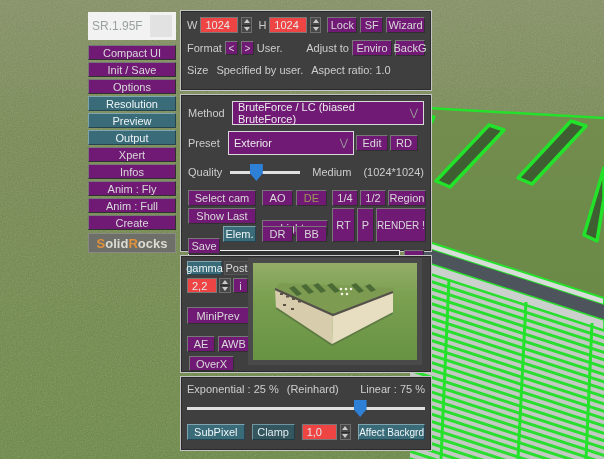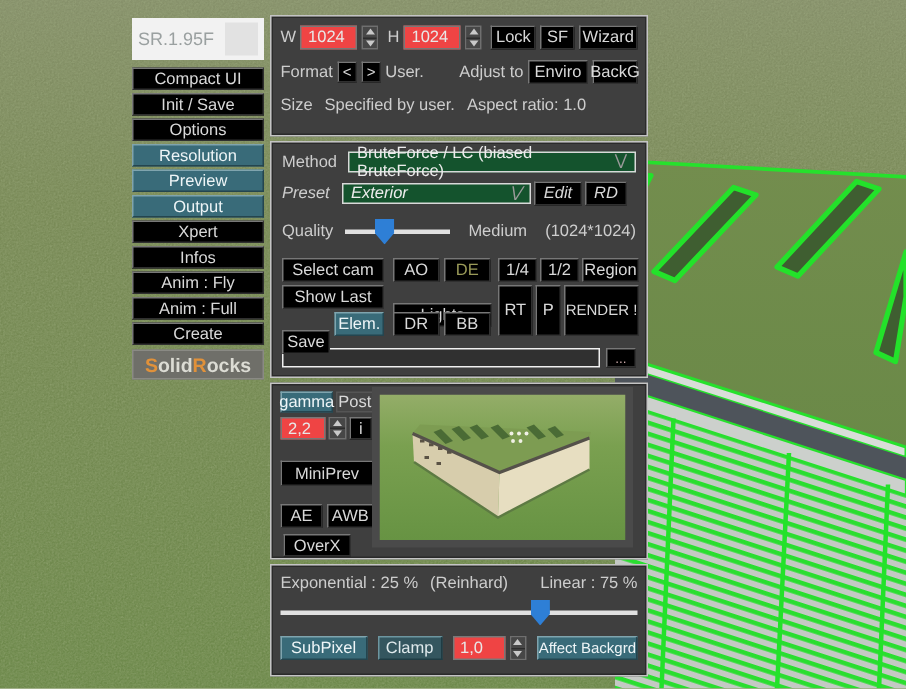--- a/index.html
+++ b/index.html
@@ -3,30 +3,30 @@
 <meta charset="utf-8">
 <style>
   * { box-sizing: border-box; margin: 0; padding: 0; }
   html,body { width:604px; height:459px; }
   body { font-family: "Liberation Sans", sans-serif; }
   .stage { position:relative; width:604px; height:459px; overflow:hidden; background:#74894f; }
   .bg-svg { position:absolute; left:0; top:0; z-index:0; }
 
   
   .btn { display:flex; align-items:center; justify-content:center;
-         background:#000000; border:1px solid; border-color:#777 #303030 #303030 #777;
+         background:#701a75; border:1px solid; border-color:#777 #303030 #303030 #777;
          color:#d9d9d9; font-size:11px; height:16px; white-space:nowrap; cursor:default; }
   .btn.teal { background:#396b79; color:#eef5f7; border-color:#7fa4ae #24454f #24454f #7fa4ae; }
   .btn.teal-dark { background:#34565f; color:#dfe9ec; border-color:#6d96a0 #1f3c44 #1f3c44 #6d96a0; }
   .btn.dim { color:#9a9a58; }
   .lbl { color:#cdcdcd; font-size:11px; white-space:nowrap; }
   .input { background:#ef4444; border:1px solid #787878; color:#e8e8e8; font-size:11px;
            display:flex; align-items:center; padding:0 4px; height:16px; }
-  .combo { background:#14532d; border:1px solid #d9d9d9; color:#ececec; font-size:11px;
-           display:flex; align-items:center; justify-content:space-between; padding:0 5px; height:14px; }
+  .combo { background:#701a75; border:1px solid #d9d9d9; color:#ececec; font-size:11px;
+           display:flex; align-items:center; justify-content:space-between; padding:0 5px; height:24px; }
   .chev { color:#9a9a9a; font-size:10px; line-height:1; }
   .spin { display:flex; flex-direction:column; width:12px; height:16px;
           border:1px solid #6f6f6f; background:#3a3a3a; }
   .spin > div { flex:1; display:flex; align-items:center; justify-content:center; background:#474747; }
   .spin > div:first-child { border-bottom:1px solid #2c2c2c; }
   .tri-up { width:0; height:0; border-left:3px solid transparent; border-right:3px solid transparent;
             border-bottom:4px solid #c9c9c9; }
   .tri-down { width:0; height:0; border-left:3px solid transparent; border-right:3px solid transparent;
               border-top:4px solid #c9c9c9; }
   .slider { position:relative; height:18px; }
@@ -188,21 +188,21 @@
   </div>
 
   <div class="panel p2">
     <div class="row" style="gap:6px;">
       <span class="lbl" style="width:38px;">Method</span>
       <div class="combo" style="flex:1;">
         <span>BruteForce / LC (biased BruteForce)</span>
         <span class="chev">⋁</span>
       </div>
     </div>
-    <div class="row" style="gap:2px;margin-top:6px;font-style:italic;">
+    <div class="row" style="gap:2px;margin-top:6px;">
       <span class="lbl" style="width:38px;">Preset</span>
       <div class="combo" style="width:126px;">
         <span>Exterior</span>
         <span class="chev">⋁</span>
       </div>
       <div class="btn" style="width:32px;">Edit</div>
       <div class="btn" style="width:28px;">RD</div>
     </div>
     <div class="row" style="gap:8px;margin-top:8px;">
       <span class="lbl">Quality</span>

